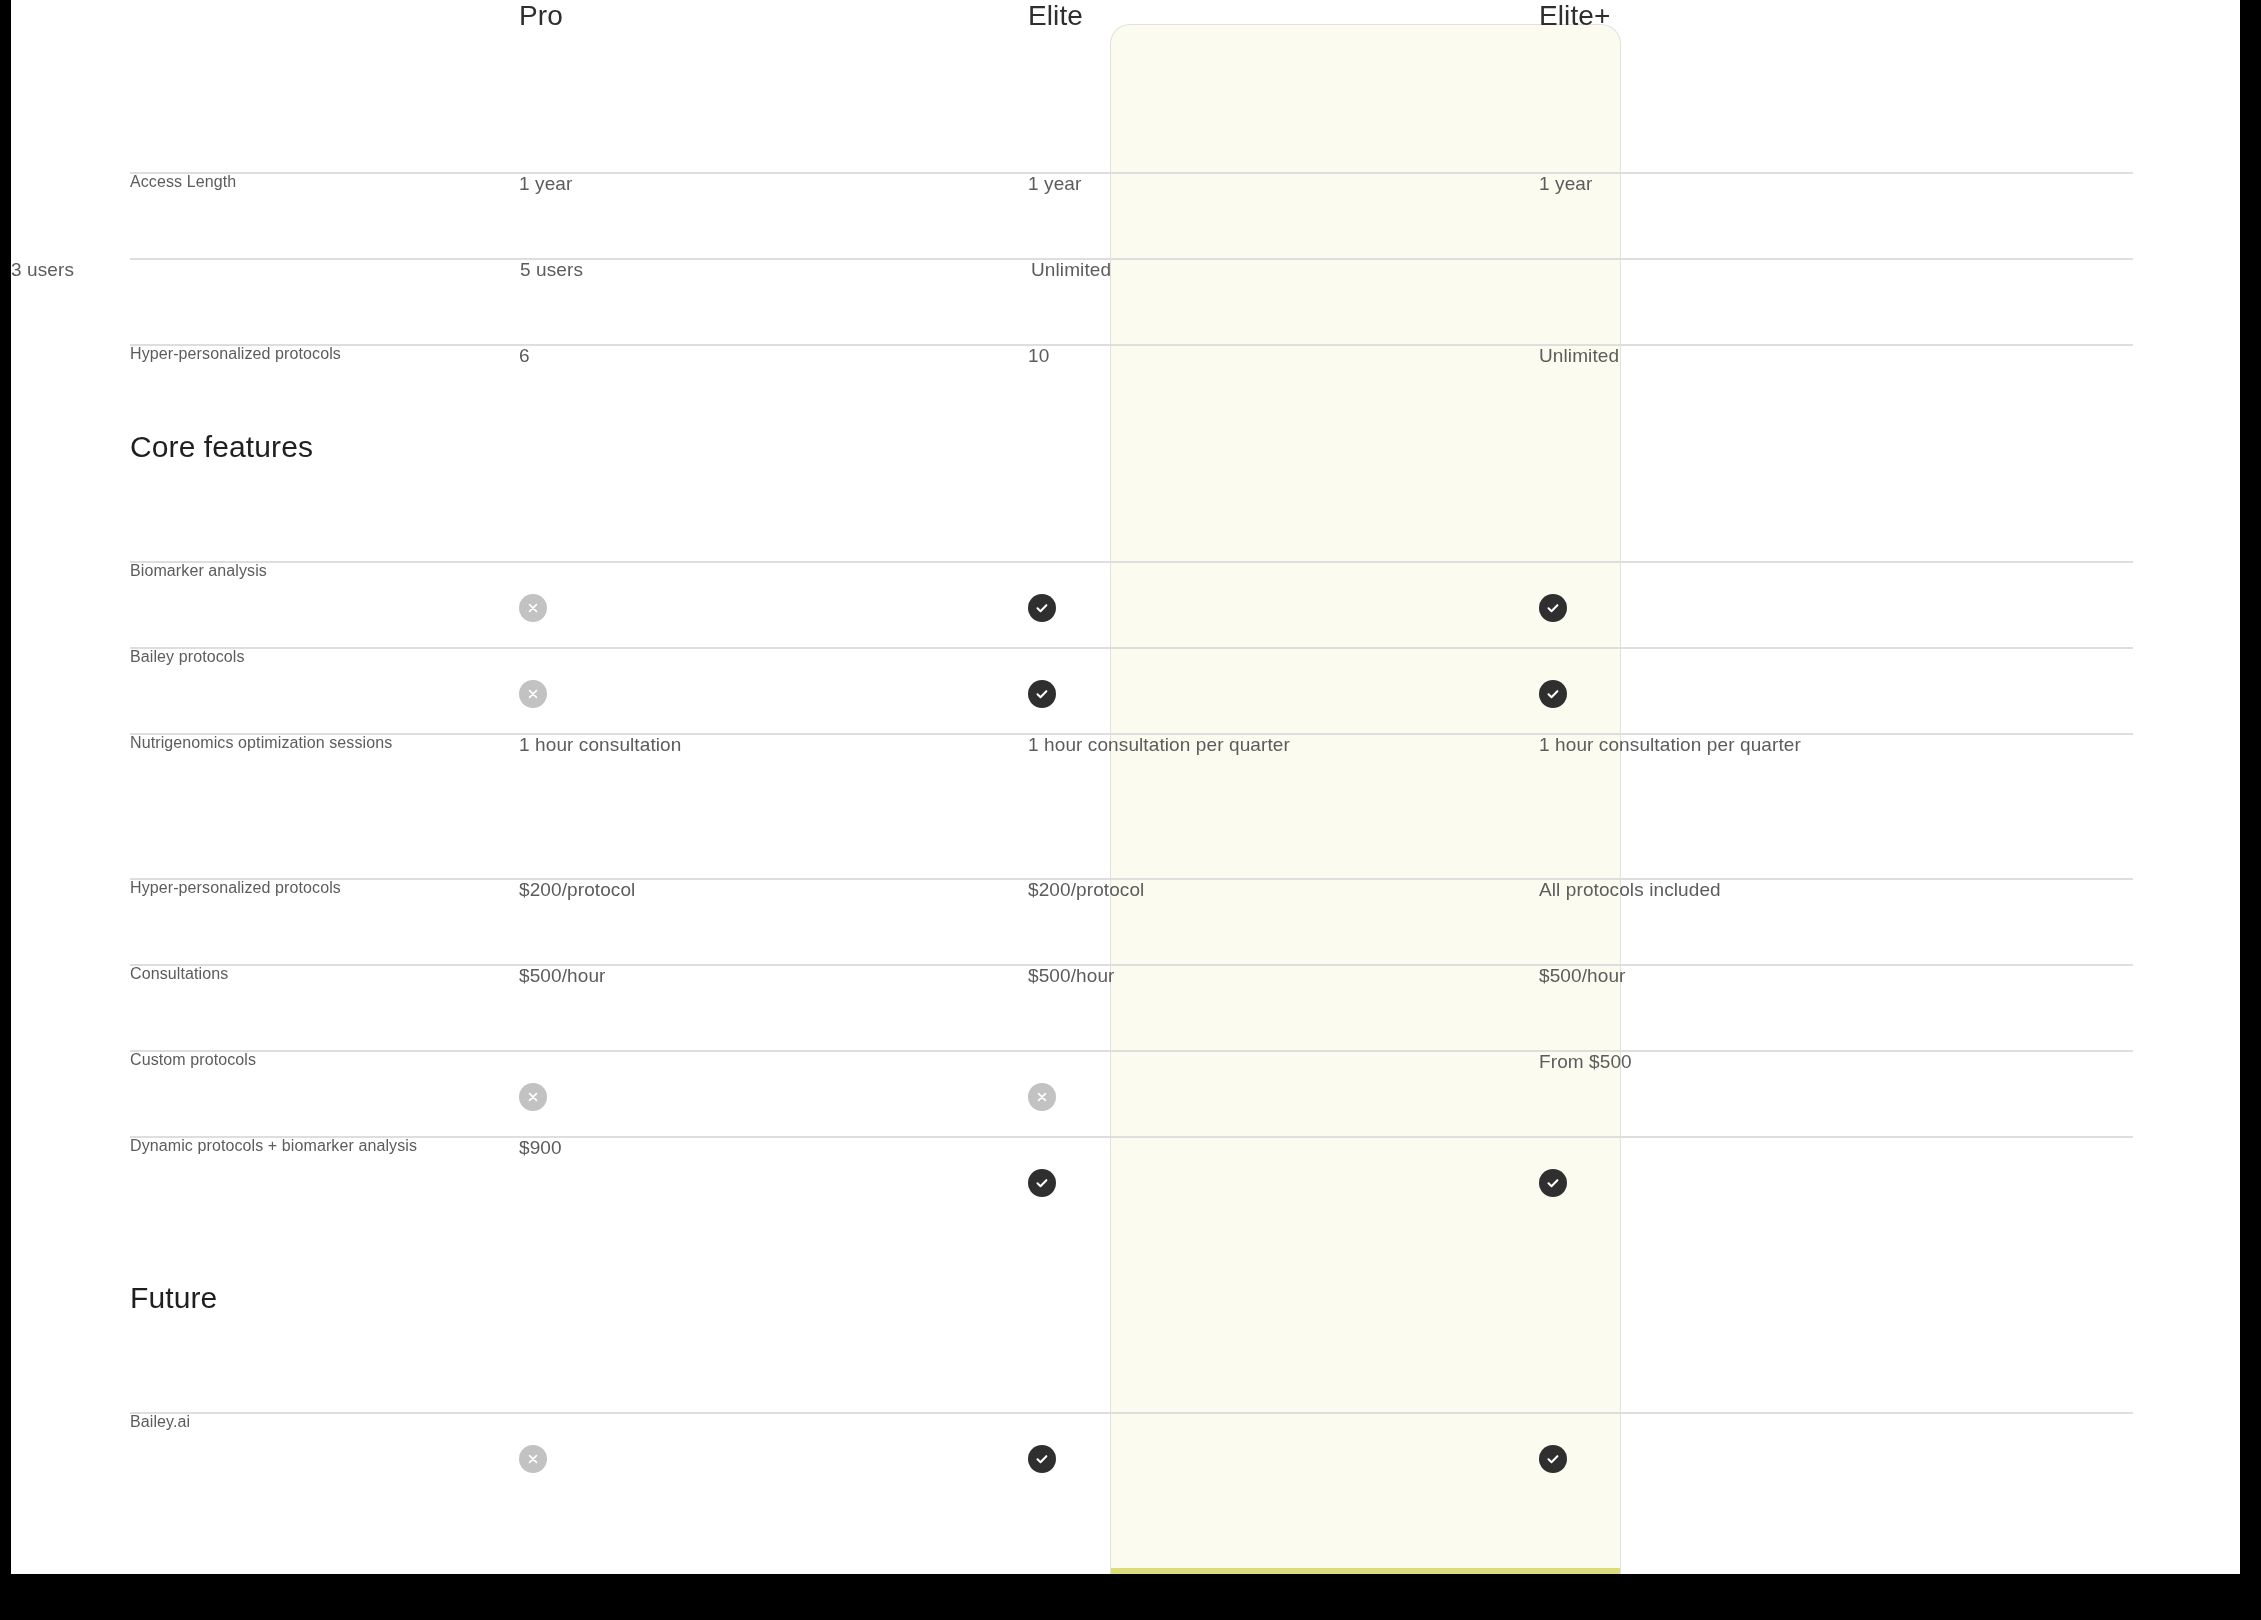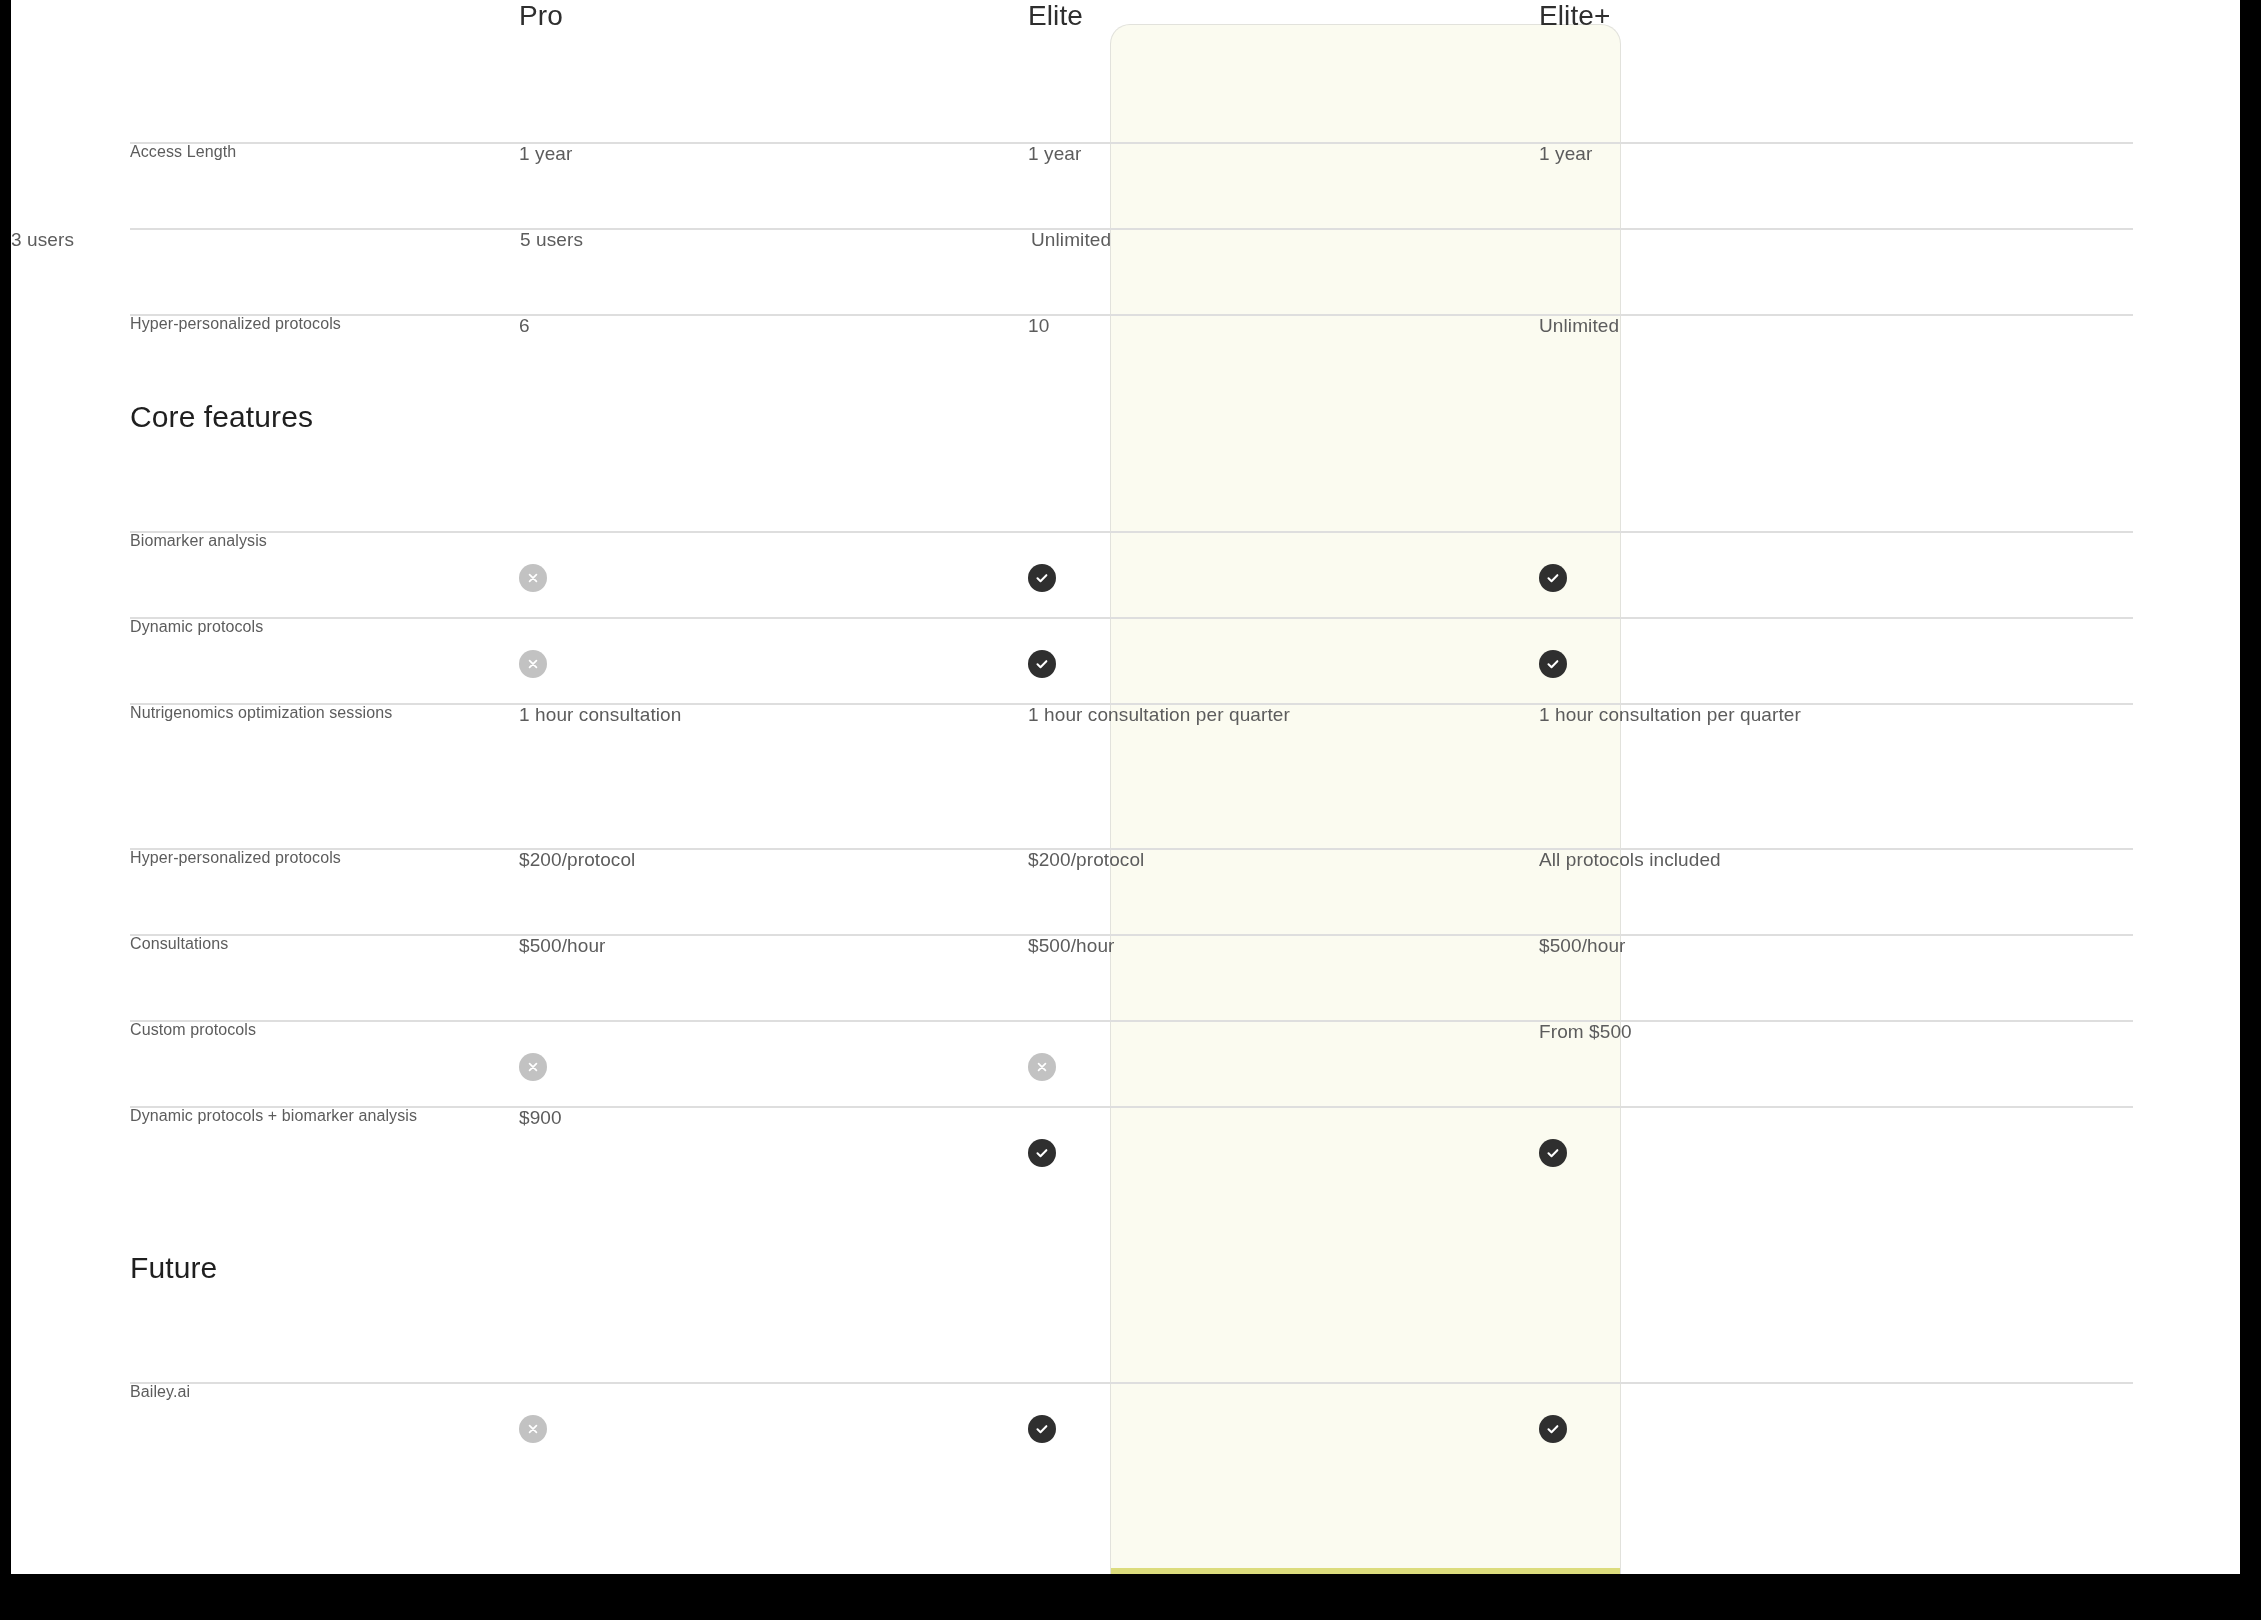--- a/index.html
+++ b/index.html
@@ -81,21 +81,21 @@
     flex: 0 0 auto;
     padding-top: 0;
   }
 
   .col-feature { width: 508px; padding-left: 119px; }
   .col-pro     { width: 461px; }
   .col-elite   { width: 511px; padding-left: 48px; }
   .col-eliteplus { width: 547px; padding-left: 48px; }
 
   
-  .header-row { height: 142px; }
+  .header-row { height: 172px; }
   .plan-name {
     font-size: 28px;
     color: #2e2e2e;
     letter-spacing: 0.1px;
     padding-top: 75px;
   }
 
   
   .feature-row { min-height: 86px; }
   .feature-label {
@@ -195,21 +195,21 @@
               </svg></span></div>
           <div class="cell col-elite"><span class="icon icon-yes"><svg width="15.6" height="15.6" viewBox="0 0 20 20">
                 <path d="M4.2 10.4 L8.1 14.1 L15.6 6.4" fill="none" stroke="#ffffff" stroke-width="2.6" stroke-linecap="round" stroke-linejoin="round"></path>
               </svg></span></div>
           <div class="cell col-eliteplus"><span class="icon icon-yes"><svg width="15.6" height="15.6" viewBox="0 0 20 20">
                 <path d="M4.2 10.4 L8.1 14.1 L15.6 6.4" fill="none" stroke="#ffffff" stroke-width="2.6" stroke-linecap="round" stroke-linejoin="round"></path>
               </svg></span></div>
         </div>
         <div class="row feature-row ">
           <div class="divider"></div>
-          <div class="cell col-feature"><span class="feature-label">Dynamic protocols</span></div>
+          <div class="cell col-feature"><span class="feature-label">Bailey protocols</span></div>
           <div class="cell col-pro"><span class="icon icon-no"><svg width="14" height="14" viewBox="0 0 18 18">
                 <path d="M4.6 4.6 L13.4 13.4 M13.4 4.6 L4.6 13.4" fill="none" stroke="#ffffff" stroke-width="2.2" stroke-linecap="round"></path>
               </svg></span></div>
           <div class="cell col-elite"><span class="icon icon-yes"><svg width="15.6" height="15.6" viewBox="0 0 20 20">
                 <path d="M4.2 10.4 L8.1 14.1 L15.6 6.4" fill="none" stroke="#ffffff" stroke-width="2.6" stroke-linecap="round" stroke-linejoin="round"></path>
               </svg></span></div>
           <div class="cell col-eliteplus"><span class="icon icon-yes"><svg width="15.6" height="15.6" viewBox="0 0 20 20">
                 <path d="M4.2 10.4 L8.1 14.1 L15.6 6.4" fill="none" stroke="#ffffff" stroke-width="2.6" stroke-linecap="round" stroke-linejoin="round"></path>
               </svg></span></div>
         </div>

